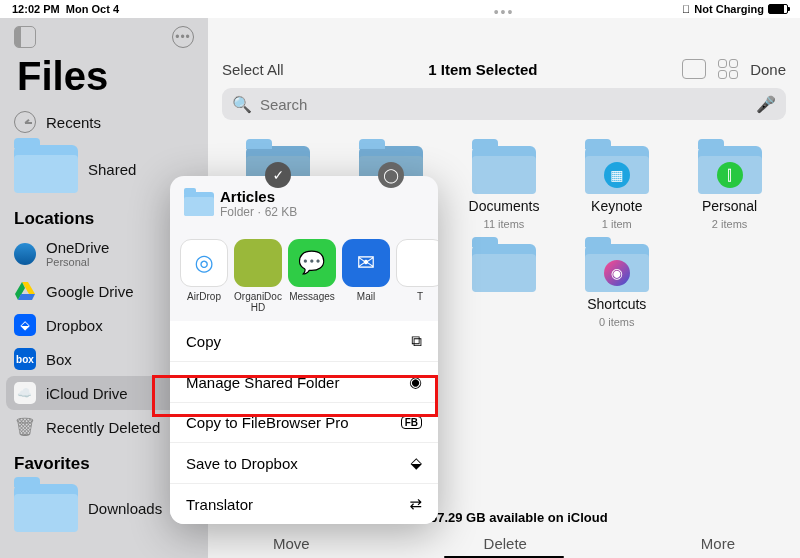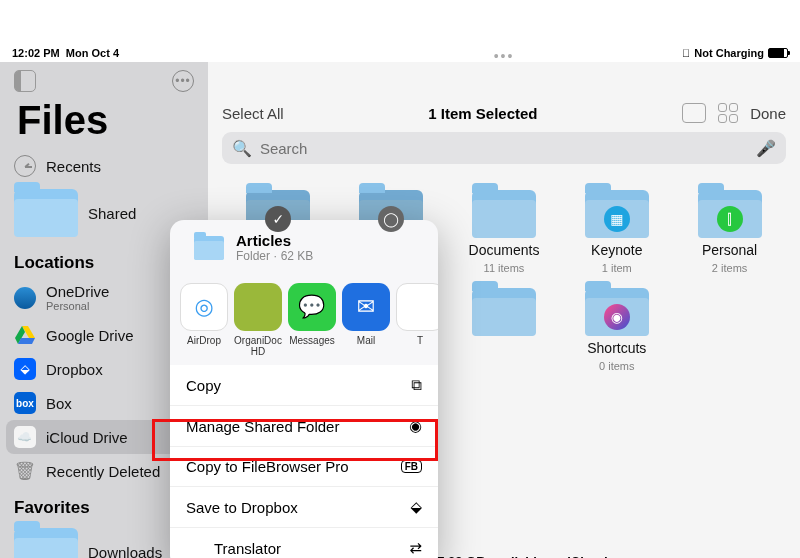--- a/index.html
+++ b/index.html
@@ -1,17 +1,17 @@
 <!DOCTYPE html>
 <html><head>
 <meta charset="utf-8">
 <style>
 * { margin: 0; padding: 0; box-sizing: border-box; font-family: -apple-system, "Helvetica Neue", sans-serif; }
 body { width: 800px; height: 558px; background: #fff; overflow: hidden; position: relative; }
-.statusbar { height: 18px; display: flex; justify-content: space-between; align-items: center; padding: 0 12px; font-size: 11px; font-weight: 600; margin-top: 44px; }
+.statusbar { height: 18px; display: flex; justify-content: space-between; align-items: center; padding: 0 12px; font-size: 11px; font-weight: 600; }
 .statusbar .right { display: flex; align-items: center; gap: 4px; }
 .battery { width: 20px; height: 10px; border: 1px solid #000; border-radius: 2px; position: relative; }
 .battery::after { content:""; position:absolute; right:-3px; top:2px; width:2px; height:4px; background:#000; border-radius:0 1px 1px 0;}
 .battery .fill { background:#000; height:100%; width:85%; }
 
 .app { display: flex; height: 540px; }
 .sidebar { width: 208px; background: #d6d6d8; height: 100%; padding: 8px 0 0; overflow: hidden; }
 .side-hdr { display:flex; justify-content:space-between; align-items:center; padding: 0 14px 4px; }
 .square-icon { width:22px; height:22px; border:1.5px solid #999; border-radius:5px; display:flex; align-items:center; }
 .square-icon .bar{ width:6px; height:100%; background:#999; border-radius:3px 0 0 3px;}
@@ -53,32 +53,32 @@
 .folder::before{content:"";position:absolute;top:-7px;left:0;width:26px;height:10px;background:#8fcaf3;border-radius:4px 4px 0 0;}
 .folder::after{content:"";position:absolute;bottom:0;left:0;width:100%;height:38px;background:#a8d6f5;border-radius:4px;}
 .folder.sel::after{background:#89b9d7;}
 .folder.sel{background:#78b2db;}
 .folder .badge{position:absolute;z-index:2;bottom:6px;left:50%;transform:translateX(-50%);width:26px;height:26px;border-radius:50%;display:flex;align-items:center;justify-content:center;font-size:14px;color:#fff;}
 .fname{color:#111;}
 .fmeta{font-size:11px;color:#888;}
 
 .dim { position:absolute; inset:0; background:rgba(0,0,0,0.04); }
 .popover { position:absolute; left:-38px; top:158px; width:268px; background:#f7f7f9; border-radius:14px; box-shadow:0 10px 40px rgba(0,0,0,0.3); overflow:hidden; }
-.pop-hdr{display:flex;align-items:center;gap:12px;padding:12px 24px;}
+.pop-hdr{display:flex;align-items:center;gap:6px;padding:12px 14px;}
 .mini-folder{width:30px;height:24px;background:#8fcaf3;border-radius:3px;position:relative;}
 .mini-folder::before{content:"";position:absolute;top:-4px;left:0;width:12px;height:6px;background:#8fcaf3;border-radius:2px 2px 0 0;}
 .mini-folder::after{content:"";position:absolute;bottom:0;left:0;width:100%;height:19px;background:#a8d6f5;border-radius:2px;}
 .pop-title{font-size:15px;font-weight:700;}
 .pop-sub{font-size:12px;color:#888;}
 .share-row{display:flex;gap:6px;padding:8px 10px;overflow:hidden;}
 .share-app{display:flex;flex-direction:column;align-items:center;gap:4px;width:56px;font-size:10px;text-align:center;color:#333;}
 .share-app .ico{width:48px;height:48px;border-radius:11px;display:flex;align-items:center;justify-content:center;font-size:22px;}
 .actions{background:#fff;}
 .action{display:flex;align-items:center;justify-content:space-between;padding:11px 16px;font-size:15px;border-bottom:1px solid #eee;}
-.action:last-child{border-bottom:none;margin-left:28px;}
+.action:last-child{border-bottom:none;}
 .highlight{position:absolute;border:3px solid #e11;pointer-events:none;}
 
 .bottombar{position:absolute;bottom:0;left:0;right:0;height:50px;display:flex;flex-direction:column;align-items:center;padding-top:2px;}
 .avail{font-size:13px;font-weight:700;}
 .actions-row{display:flex;width:100%;justify-content:space-around;padding-top:10px;font-size:15px;color:#555;gap:44px;}
 .home-ind{width:120px;height:4px;background:#000;border-radius:3px;margin-top:4px;}
 </style>
 </head>
 <body>
 

